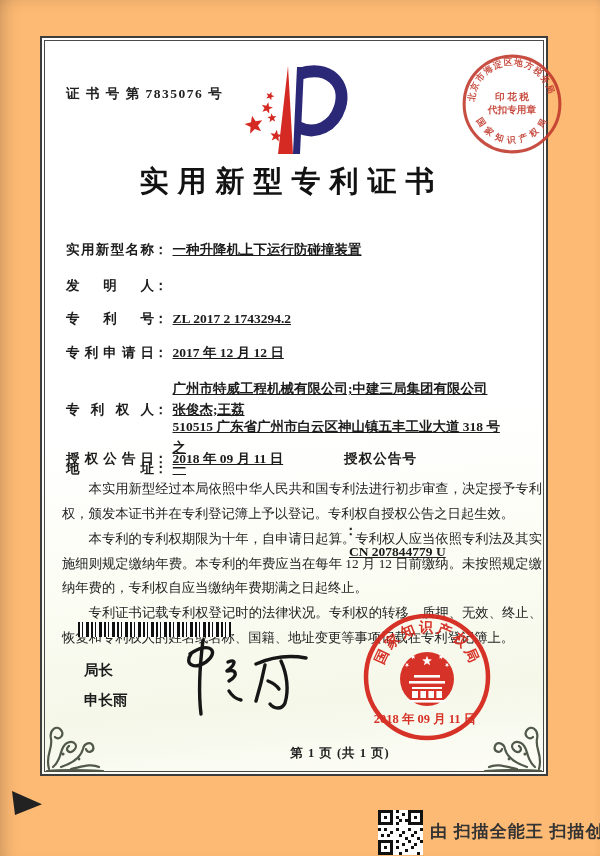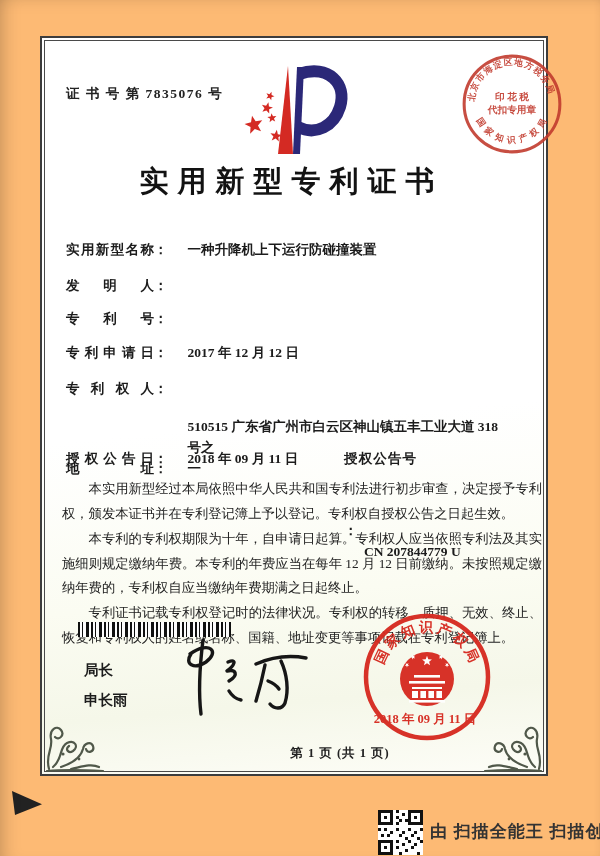--- a/index.html
+++ b/index.html
@@ -33,21 +33,21 @@
     box-sizing:border-box;color:#121212;
   }
   
   .fields{position:absolute;left:66px;top:240px;width:444px;font-size:13.5px;font-weight:600;}
   .frow{position:absolute;left:0;right:0;display:flex;align-items:flex-end;line-height:1.55;}
   .flabel{
     display:inline-block;width:88px;flex:0 0 88px;
     text-align:justify;text-align-last:justify;text-justify:inter-character;
   }
   .fcolon{flex:0 0 auto;}
-  .fvalue{margin-left:20px;white-space:pre-line;}
+  .fvalue{margin-left:5px;white-space:pre-line;text-decoration:underline;}
   .g2{position:absolute;left:278px;top:0;display:flex;flex-direction:column;}
   .g2 .flabel{width:72px;flex:0 0 72px;}
   
   .body-text{
     position:absolute;left:62px;top:477px;width:480px;
     font-size:13.3px;line-height:1.87;text-align:justify;color:#222;
   }
   .body-text p{margin:0;text-indent:2em;}
   .barcode{
     position:absolute;left:78px;top:622px;width:153px;height:15px;
@@ -128,29 +128,32 @@
         <span class="fcolon">：</span>
         <span class="fvalue">一种升降机上下运行防碰撞装置</span>
     </div>
     <div class="frow" style="top:36px">
       <span class="flabel">发明人</span>
         <span class="fcolon">：</span>
     </div>
     <div class="frow" style="top:69px">
       <span class="flabel">专利号</span>
         <span class="fcolon">：</span>
+        <span class="fvalue">ZL 2017 2 1743294.2</span>
     </div>
     <div class="frow" style="top:103px">
       <span class="flabel">专利申请日</span>
         <span class="fcolon">：</span>
         <span class="fvalue">2017 年 12 月 12 日</span>
     </div>
     <div class="frow" style="top:139px">
       <span class="flabel">专利权人</span>
         <span class="fcolon">：</span>
+        <span class="fvalue">广州市特威工程机械有限公司;中建三局集团有限公司
+张俊杰;王荔</span>
     </div>
     <div class="frow" style="top:177px">
       <span class="flabel">地址</span>
         <span class="fcolon">：</span>
         <span class="fvalue">510515 广东省广州市白云区神山镇五丰工业大道 318 号之
 一</span>
     </div>
     <div class="frow" style="top:209px">
       <span class="flabel">授权公告日</span>
         <span class="fcolon">：</span>

